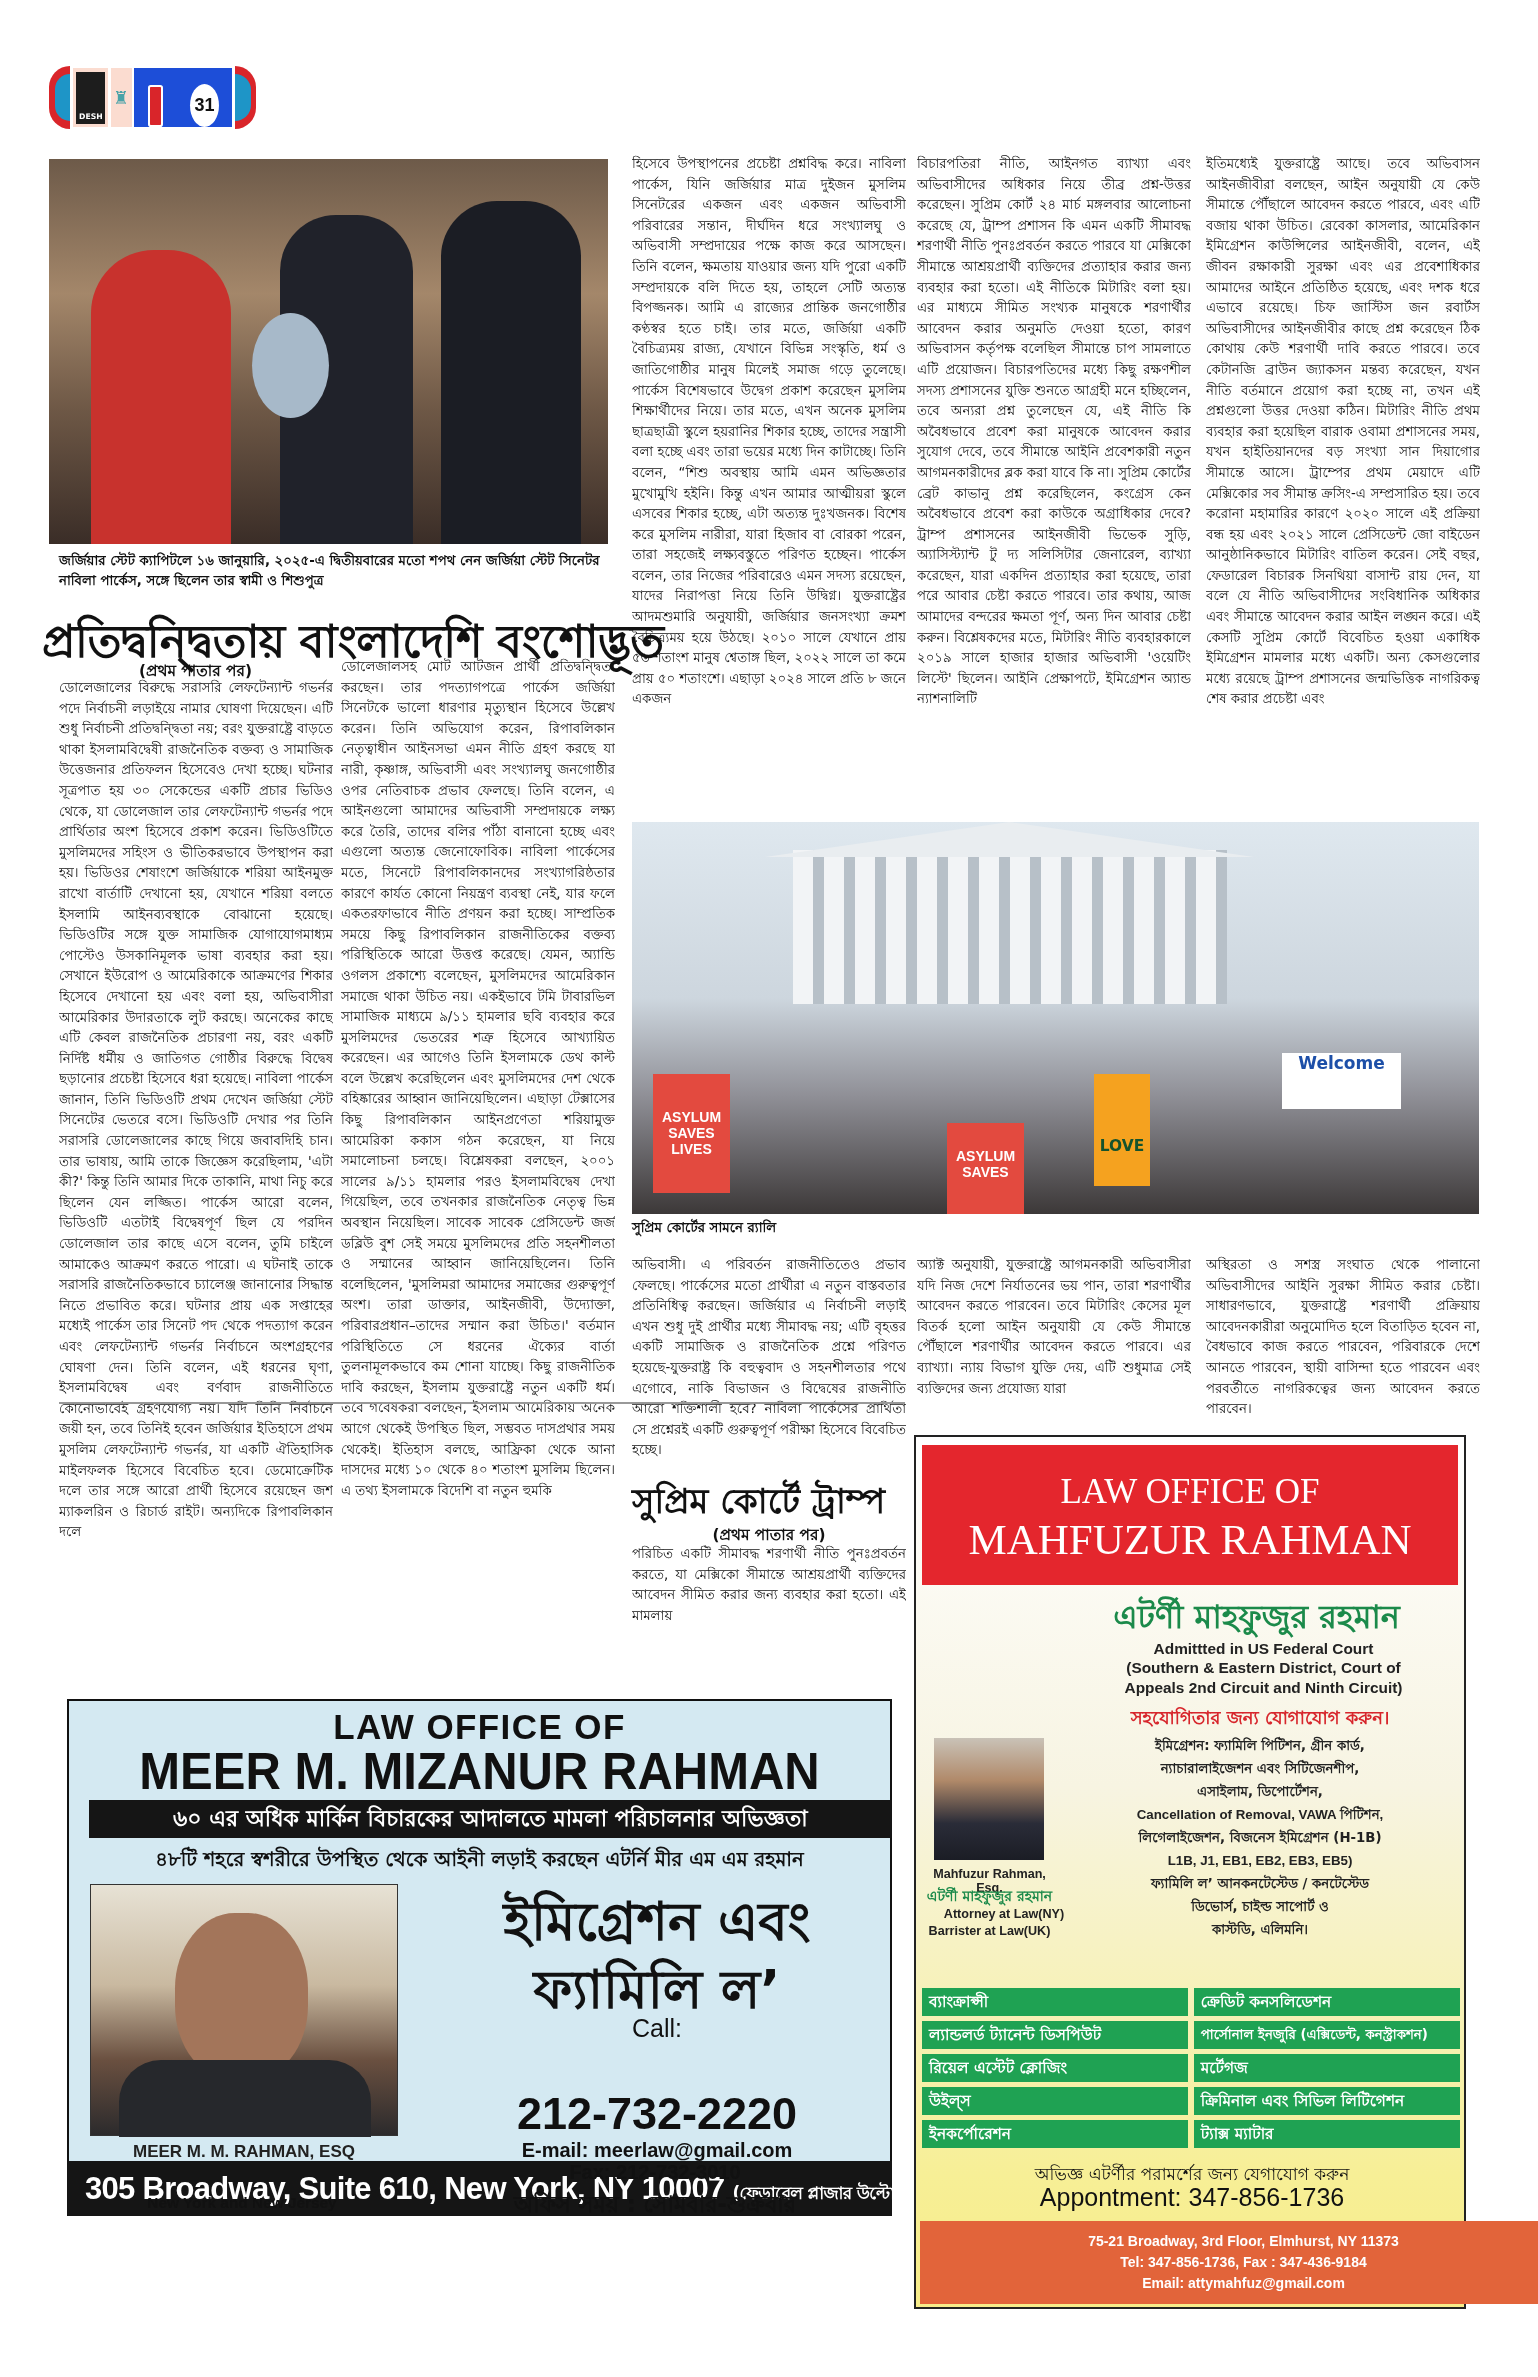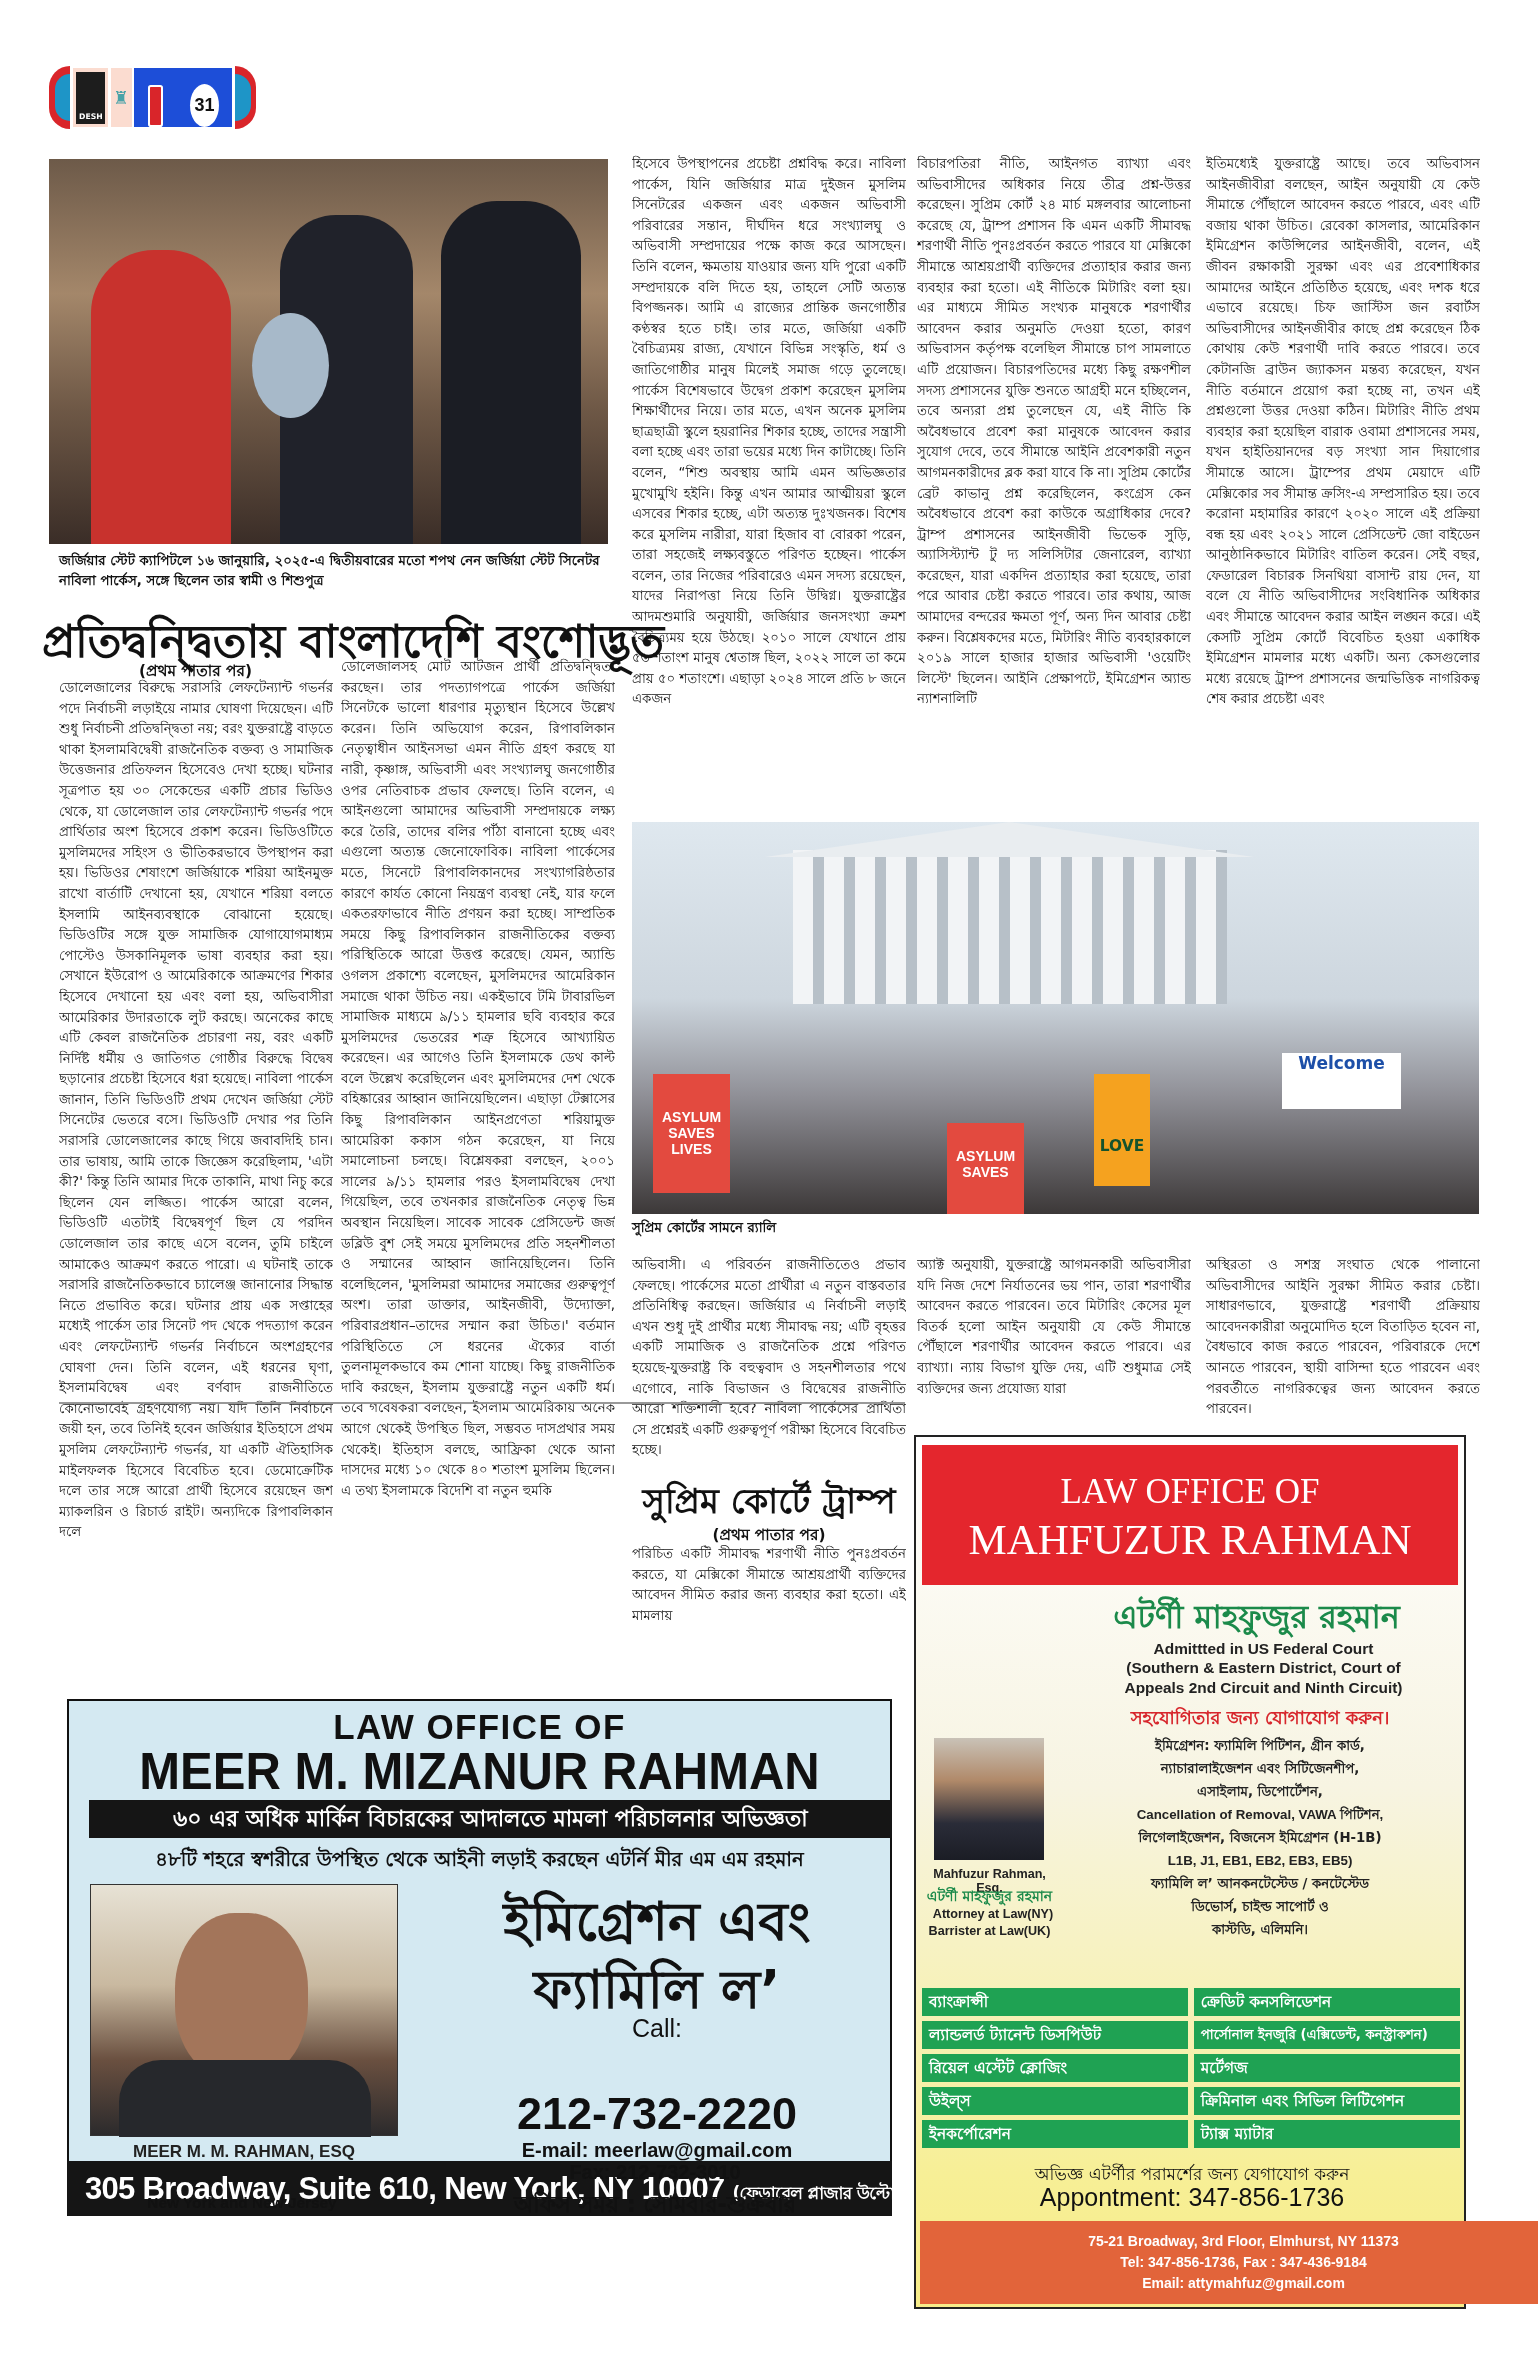--- a/index.html
+++ b/index.html
@@ -95,21 +95,21 @@
   <div class="abs" style="left:21px;top:252px;width:77px;height:119px;background:#e34a3f;color:#fff;font-weight:bold;font-size:14px;text-align:center;padding-top:35px;font-family:'Liberation Sans',sans-serif">ASYLUM SAVES LIVES</div>
   <div class="abs" style="left:315px;top:301px;width:77px;height:91px;background:#e34a3f;color:#fff;font-weight:bold;font-size:14px;text-align:center;padding-top:24.5px;font-family:'Liberation Sans',sans-serif">ASYLUM SAVES</div>
   <div class="abs" style="left:462px;top:252px;width:56px;height:112px;background:#f5a21f;color:#14532d;font-weight:bold;font-size:15.4px;text-align:center;padding-top:63px">LOVE</div>
   <div class="abs" style="left:650px;top:231px;width:119px;height:56px;background:#fff;color:#1d4fa8;font-weight:bold;font-size:17px;text-align:center;">Welcome</div>
 </div>
 <div class="abs caption" style="left:632px;top:1218px;width:420px">সুপ্রিম কোর্টের সামনে র‍্যালি</div>
 
 <div class="abs col" style="left:917px;top:1255px;width:274px;height:168px">অ্যাক্ট অনুযায়ী, যুক্তরাষ্ট্রে আগমনকারী অভিবাসীরা যদি নিজ দেশে নির্যাতনের ভয় পান, তারা শরণার্থীর আবেদন করতে পারবেন। তবে মিটারিং কেসের মূল বিতর্ক হলো আইন অনুযায়ী যে কেউ সীমান্তে পৌঁছালে শরণার্থীর আবেদন করতে পারবে। এর ব্যাখ্যা। ন্যায় বিভাগ যুক্তি দেয়, এটি শুধুমাত্র সেই ব্যক্তিদের জন্য প্রযোজ্য যারা</div>
 <div class="abs col" style="left:1206px;top:1255px;width:274px;height:168px">অস্থিরতা ও সশস্ত্র সংঘাত থেকে পালানো অভিবাসীদের আইনি সুরক্ষা সীমিত করার চেষ্টা। সাধারণভাবে, যুক্তরাষ্ট্রে শরণার্থী প্রক্রিয়ায় আবেদনকারীরা অনুমোদিত হলে বিতাড়িত হবেন না, বৈধভাবে কাজ করতে পারবেন, পরিবারকে দেশে আনতে পারবেন, স্থায়ী বাসিন্দা হতে পারবেন এবং পরবর্তীতে নাগরিকত্বের জন্য আবেদন করতে পারবেন।</div>
 
-<div class="abs" style="left:632px;top:1475px;width:274px;text-align:center;font-size:34px;font-weight:bold;white-space:nowrap">সুপ্রিম কোর্টে ট্রাম্প</div>
+<div class="abs" style="left:632px;top:1475px;width:274px;font-size:34px;font-weight:bold;white-space:nowrap">সুপ্রিম কোর্টে ট্রাম্প</div>
 <div class="abs sub" style="left:632px;top:1523px;width:274px">(প্রথম পাতার পর)</div>
 <div class="abs col" style="left:632px;top:1544px;width:274px;height:87px">পরিচিত একটি সীমাবদ্ধ শরণার্থী নীতি পুনঃপ্রবর্তন করতে, যা মেক্সিকো সীমান্তে আশ্রয়প্রার্থী ব্যক্তিদের আবেদন সীমিত করার জন্য ব্যবহার করা হতো। এই মামলায়</div>
 
 <div class="abs adL">
   <div class="t1">LAW OFFICE OF</div>
   <div class="t2">MEER M. MIZANUR RAHMAN</div>
   <div class="bar">৬০ এর অধিক মার্কিন বিচারকের আদালতে মামলা পরিচালনার অভিজ্ঞতা</div>
   <div class="line2">৪৮টি শহরে স্বশরীরে উপস্থিত থেকে আইনী লড়াই করছেন এটর্নি মীর এম এম রহমান</div>
   <div class="pic">
     <div class="face"></div>
@@ -139,21 +139,21 @@
     <span class="b">MAHFUZUR RAHMAN</span>
   </div>
   <div class="gname">এটর্ণী মাহফুজুর রহমান</div>
   <div class="small" style="left:154px;right:7px;top:203px;font-size:15.4px">Admittted in US Federal Court</div>
   <div class="small" style="left:154px;right:7px;top:222px;font-size:15.4px">(Southern &amp; Eastern District, Court of</div>
   <div class="small" style="left:154px;right:7px;top:242px;font-size:15.4px">Appeals 2nd Circuit and Ninth Circuit)</div>
   <div class="small" style="left:147px;right:7px;top:267px;font-size:18px;color:#d7262c;font-family:'DejaVu Sans',sans-serif">সহযোগিতার জন্য যোগাযোগ করুন।</div>
   <div class="photo2"></div>
   <div class="small" style="left:3.5px;width:140px;top:430px;font-size:12.6px">Mahfuzur Rahman, Esq.</div>
   <div class="small" style="left:3.5px;width:140px;top:448px;font-size:14px;color:#1b8a4a;font-family:'DejaVu Sans',sans-serif">এটর্ণী মাহফুজুর রহমান</div>
-  <div class="small" style="left:7px;width:140px;top:470px;font-size:12.6px">Attorney at Law(NY)</div>
+  <div class="small" style="left:18px;width:140px;top:470px;font-size:12.6px">Attorney at Law(NY)</div>
   <div class="small" style="left:3.5px;width:140px;top:487px;font-size:12.6px">Barrister at Law(UK)</div>
   <div class="small" style="left:147px;right:7px;top:297px;font-size:13.3px;line-height:23px;font-family:'DejaVu Sans',sans-serif">
     <div>ইমিগ্রেশন: ফ্যামিলি পিটিশন, গ্রীন কার্ড,</div>
     <div>ন্যাচারালাইজেশন এবং সিটিজেনশীপ,</div>
     <div>এসাইলাম, ডিপোর্টেশন,</div>
     <div style="font-family:'Liberation Sans',sans-serif">Cancellation of Removal, VAWA পিটিশন,</div>
     <div>লিগেলাইজেশন, বিজনেস ইমিগ্রেশন (H-1B)</div>
     <div style="font-family:'Liberation Sans',sans-serif">L1B, J1, EB1, EB2, EB3, EB5)</div>
     <div>ফ্যামিলি ল’ আনকনটেস্টেড / কনটেস্টেড</div>
     <div>ডিভোর্স, চাইল্ড সাপোর্ট ও</div>

